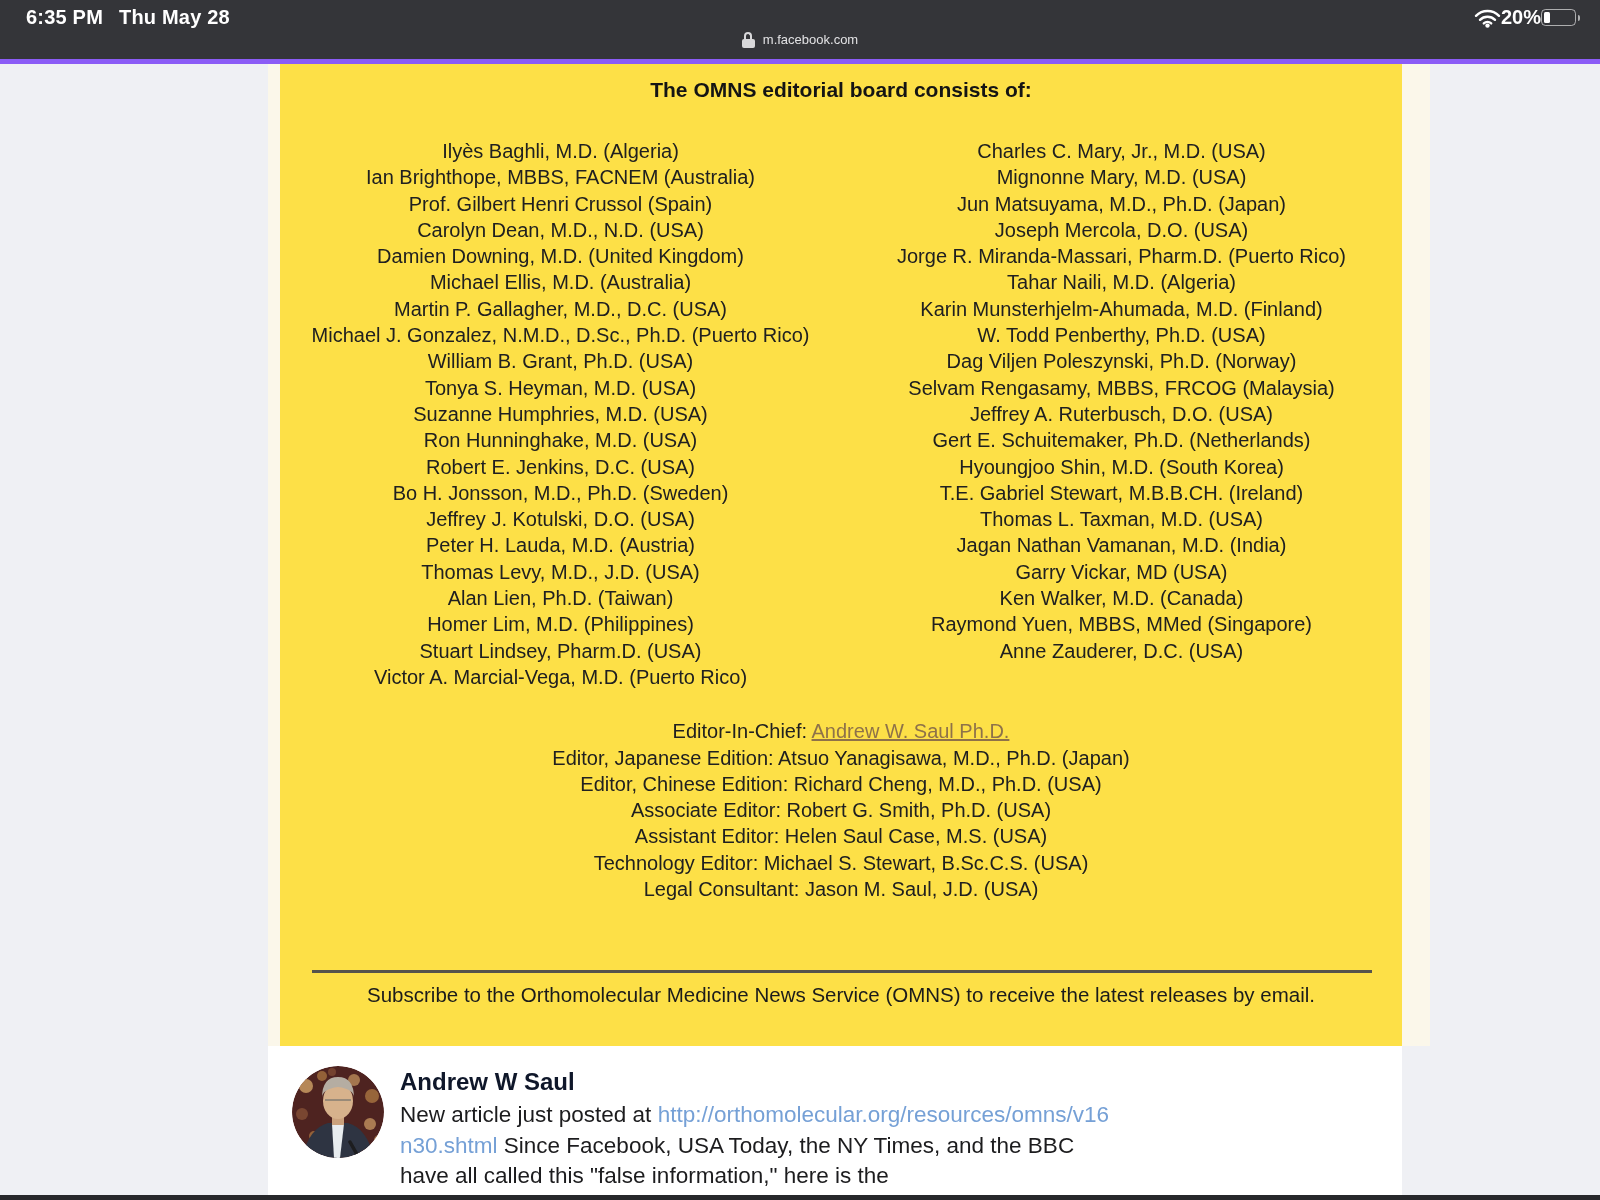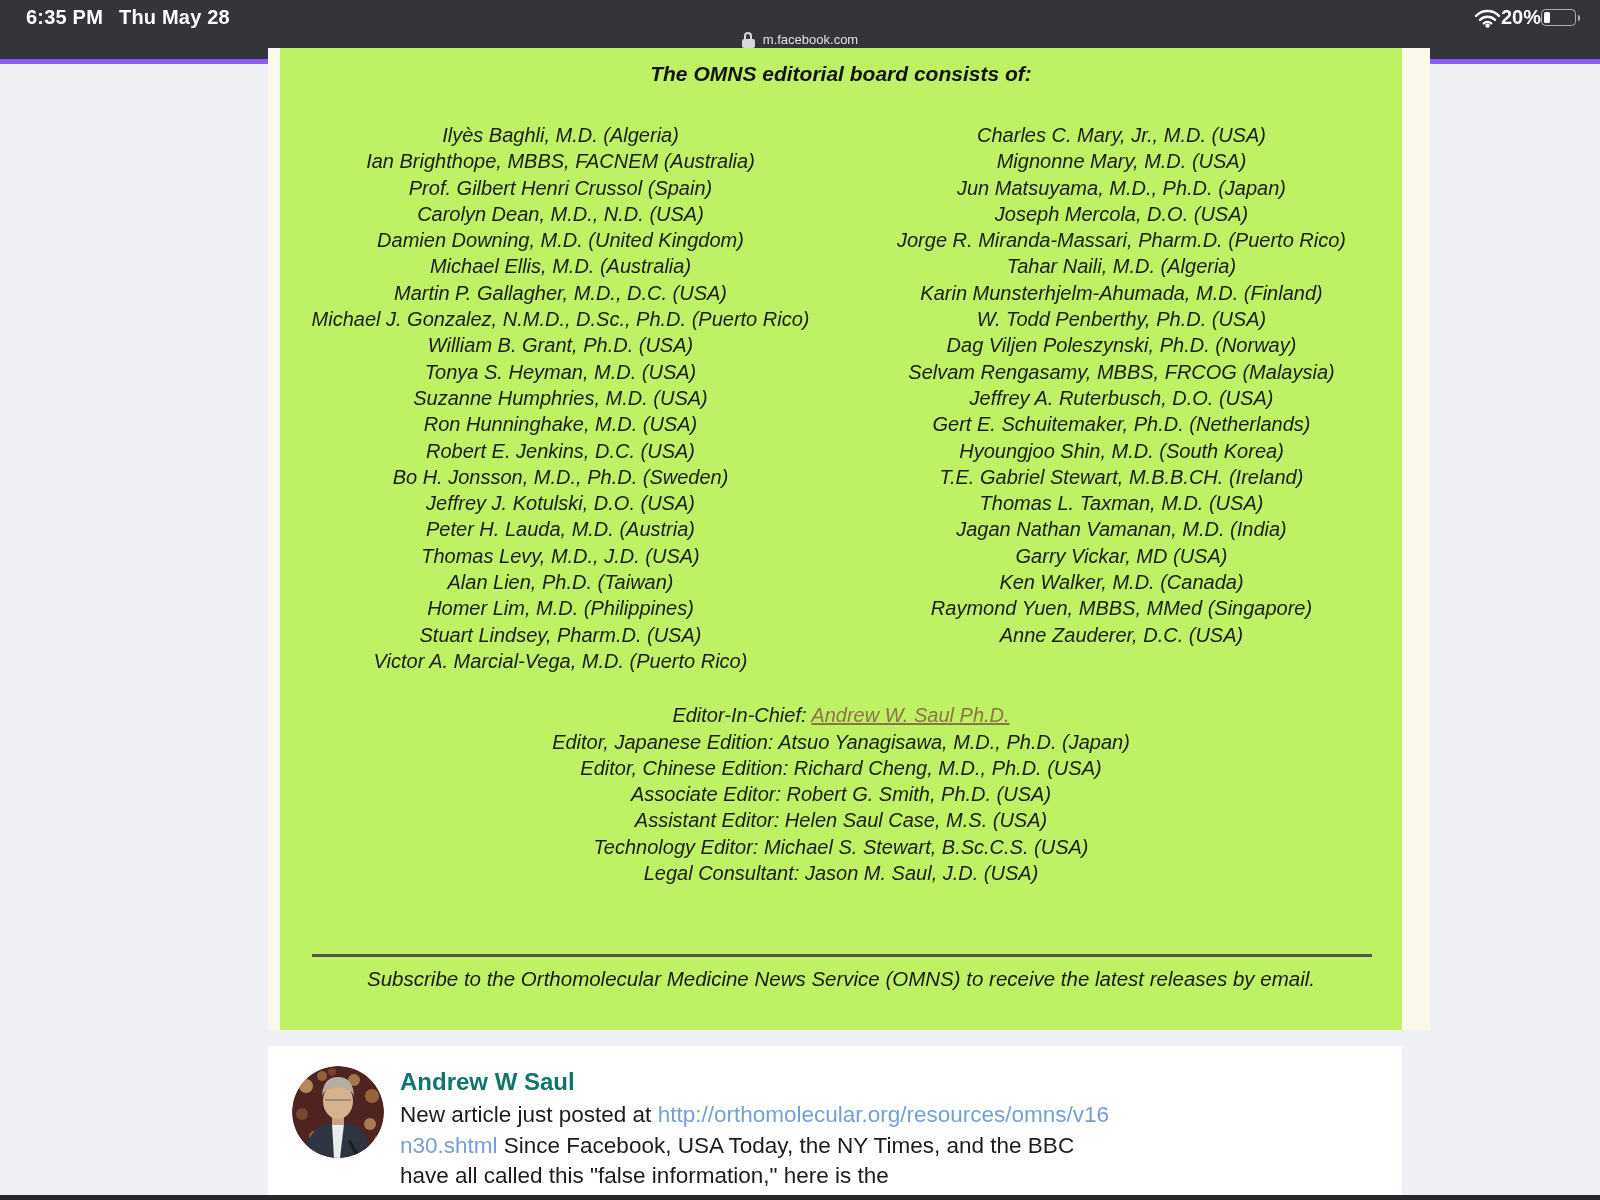--- a/index.html
+++ b/index.html
@@ -22,37 +22,36 @@
   .batt-outline{position:relative;width:33px;height:15px;border:1.5px solid rgba(255,255,255,.6);border-radius:4.5px;}
   .batt-fill{position:absolute;left:2px;top:2px;width:6px;height:11px;background:#ffffff;border-radius:1.5px;}
   .batt-tip{width:2.5px;height:6px;background:rgba(255,255,255,.6);border-radius:0 2px 2px 0;margin-left:1.5px;}
   .url-row{display:flex;justify-content:center;align-items:flex-start;gap:8px;margin-top:3px;color:#e2e2e4;font-size:13px;cursor:pointer;}
   .lock{position:relative;width:13px;height:16px;display:inline-block;}
   .lock i{display:block;}
   .lock .shackle{position:absolute;left:2.5px;top:0;width:8px;height:9px;border:2px solid #d8d8da;border-bottom:none;border-radius:5px 5px 0 0;box-sizing:border-box;}
   .lock .lbody{position:absolute;left:0;bottom:0;width:13px;height:9px;background:#d8d8da;border-radius:2px;}
   
   .panel{
-    position:absolute;left:268px;top:48px;width:1122px;height:982px;
-    background:#bef264;border-left:12px solid #fbf7ea;border-right:28px solid #fbf7ea;
+    position:absolute;left:268px;top:64px;width:1122px;height:982px;
+    background:#fde047;border-left:12px solid #fbf7ea;border-right:28px solid #fbf7ea;
     color:#202020;
-    font-style:italic;
   }
   .panel h1{margin:14px 0 0;text-align:center;font-size:21px;font-weight:700;color:#141414;}
   .columns{display:flex;margin-top:36px;font-size:20px;line-height:26.3px;text-align:center;}
   .col{width:50%;}
   .editors{margin-top:28px;text-align:center;font-size:20px;line-height:26.3px;}
   .chief-link{color:#8e7249;text-decoration:underline;cursor:pointer;}
   hr.rule{border:none;border-top:3px solid #56544c;margin:68px 30px 0 32px;}
   .subscribe{margin:10px 0 0;text-align:center;font-size:20.5px;color:#1b1b1b;}
   
   .post{position:absolute;left:268px;top:1046px;width:1134px;height:149px;background:#ffffff;}
   .avatar{position:absolute;left:24px;top:20px;width:92px;height:92px;border-radius:50%;overflow:hidden;cursor:pointer;}
   .post-body{position:absolute;left:132px;top:22px;width:714px;}
-  .author{display:block;font-size:24px;font-weight:600;color:#0f766e;text-decoration:none;cursor:pointer;}
+  .author{display:block;font-size:24px;font-weight:600;color:#0f172a;text-decoration:none;cursor:pointer;}
   .post-text{margin:4px 0 0;font-size:22.5px;line-height:30.5px;color:#1c1c1e;overflow-wrap:break-word;}
   .post-link{color:#75a0d6;text-decoration:none;cursor:pointer;word-break:break-all;}
   
   .bottombar{position:absolute;left:0;top:1195px;width:1600px;height:5px;background:#27282b;}
 </style>
 </head>
 <body>
 
 <div class="screen">
 

